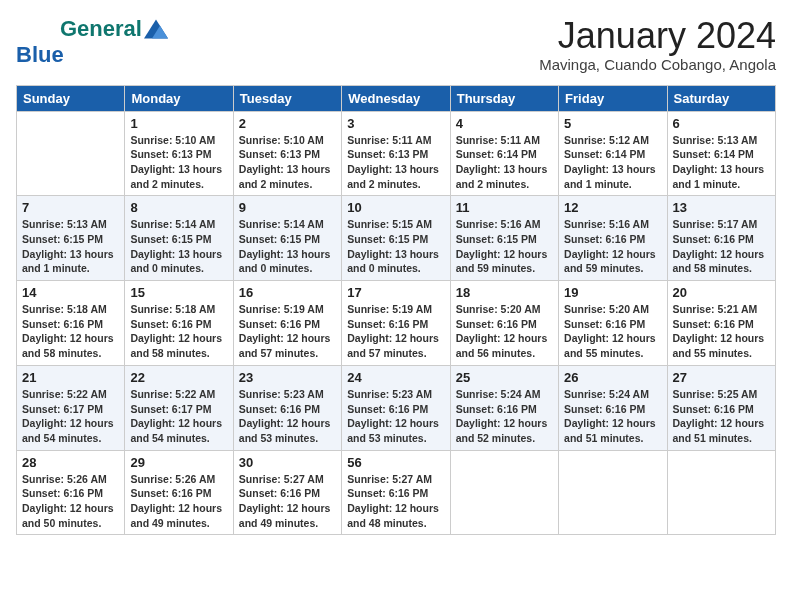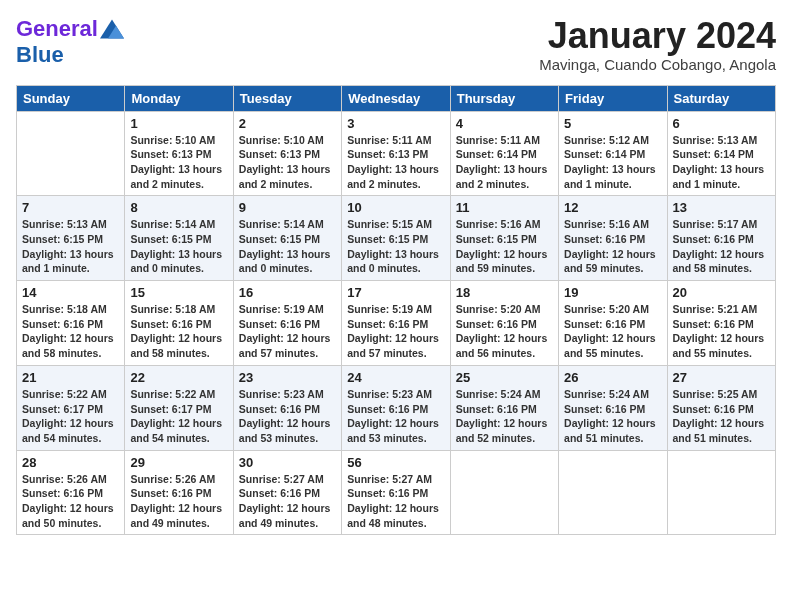--- a/index.html
+++ b/index.html
@@ -21,38 +21,39 @@
       flex-direction: column;
       align-items: flex-start;
     }
     .logo-text {
       display: flex;
       align-items: center;
     }
     .logo-general {
       font-size: 22px;
       font-weight: bold;
-      color: #6d28d9;
+      color: #0f766e;
+      margin-left: 44px;
     }
     .logo-blue {
       font-size: 22px;
       font-weight: bold;
       color: #1a5faa;
     }
     .logo-icon {
       width: 24px;
       height: 20px;
       margin-left: 2px;
     }
     .title-block {
       text-align: right;
     }
     .month-title {
       font-size: 36px;
-      font-weight: bold;
+      font-weight: normal;
       color: #222;
       line-height: 1.1;
       text-align: right;
     }
     .subtitle {
       font-size: 15px;
       color: #404040;
     }
     .calendar {
       width: 100%;

